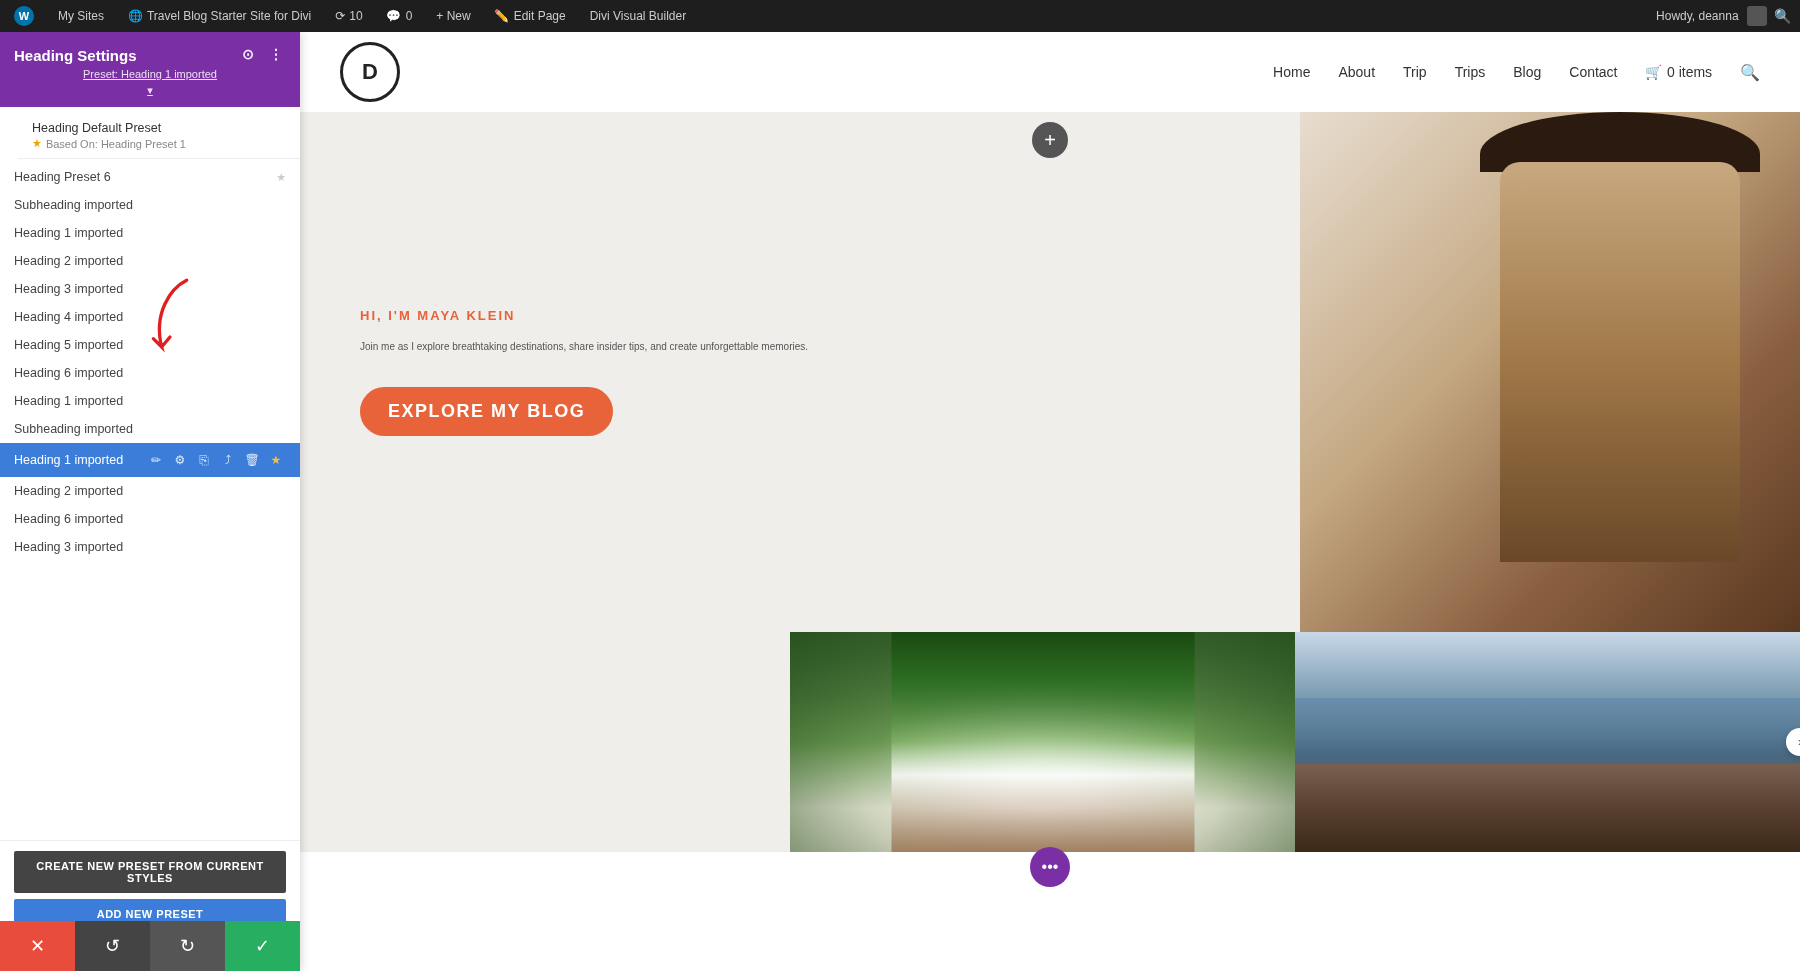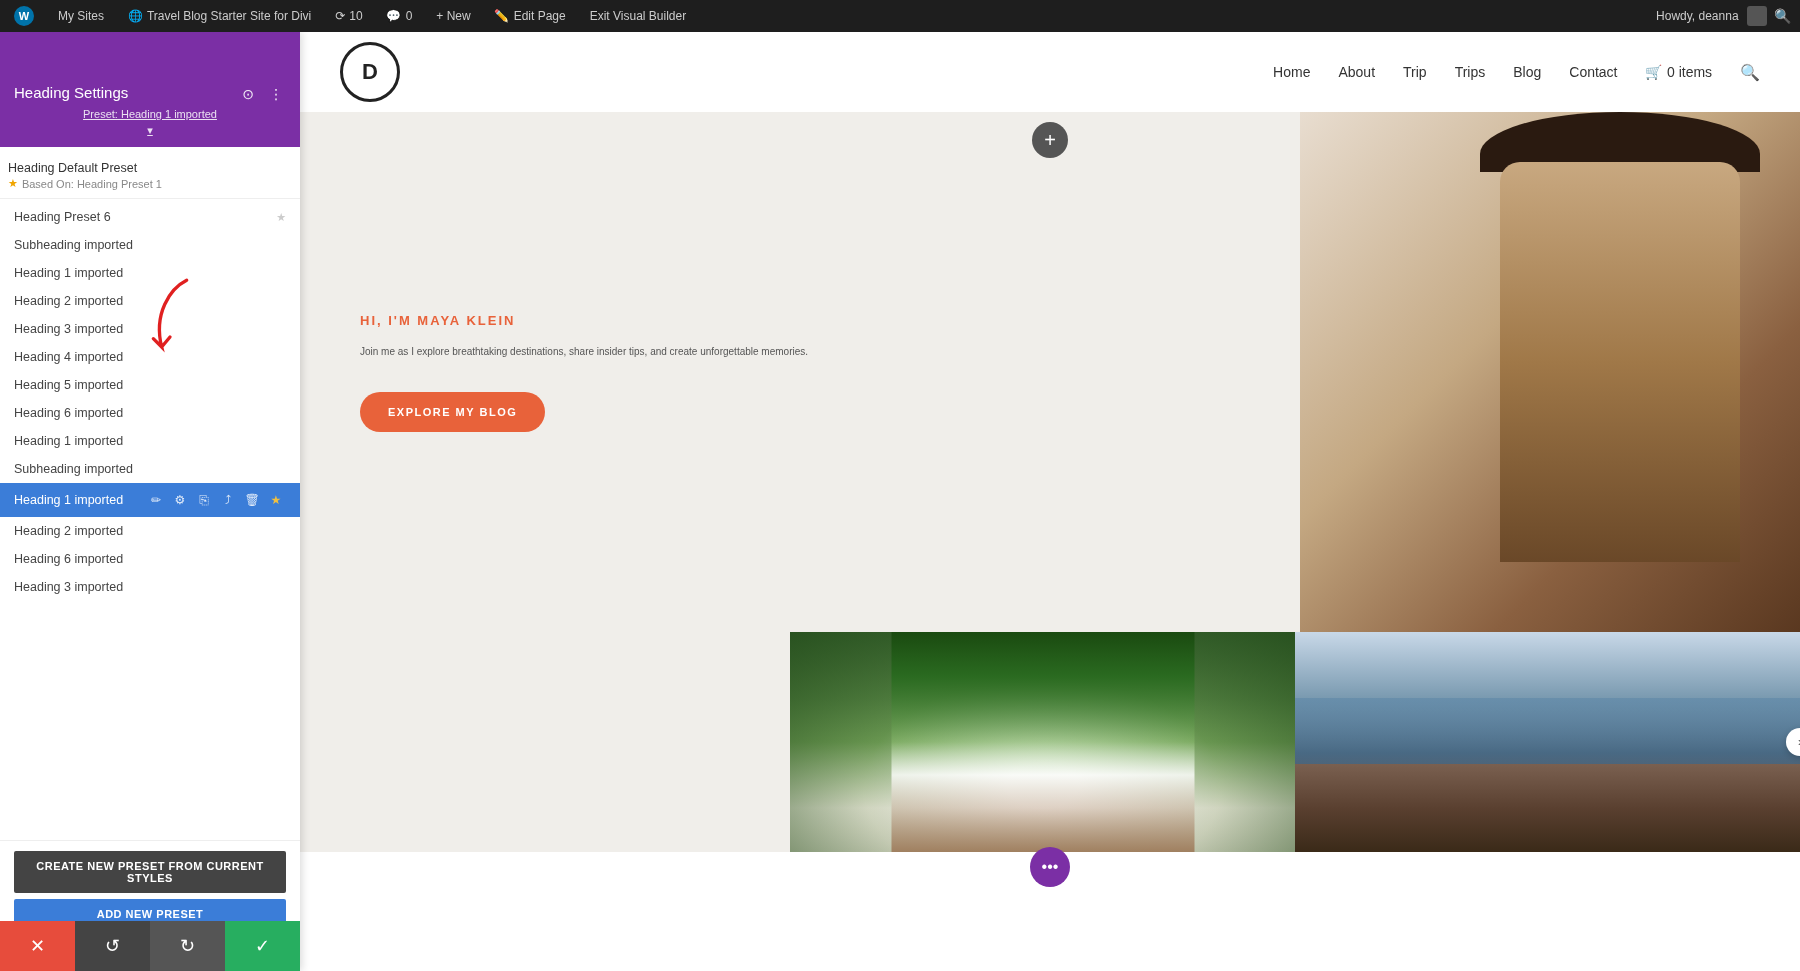--- a/index.html
+++ b/index.html
@@ -59,25 +59,24 @@
     }
 
     
     .sidebar-header {
       background: #7b2fa5;
       color: white;
       padding: 12px 14px 10px;
     }
     .sidebar-header-title {
       font-size: 15px;
-      font-weight: 400;
-      display: flex;
-      align-items: flex-start;
+      font-weight: 700;
+      display: flex;
+      align-items: flex-end;
       justify-content: space-between;
-      margin-top: 40px;
     }
     .sidebar-header-icons {
       display: flex; gap: 8px;
     }
     .sidebar-header-icon {
       width: 20px; height: 20px;
       cursor: pointer;
       opacity: 0.9;
       color: white;
       font-size: 14px;
@@ -94,23 +93,24 @@
     .sidebar-preset-label span { text-decoration: underline; }
 
     
     .preset-list {
       flex: 1;
       overflow-y: auto;
       padding: 6px 0;
     }
 
     .default-preset-group {
-      padding: 8px 8px;
+      padding: 8px 14px;
       border-bottom: 1px solid #eee;
       margin-bottom: 4px;
+      margin-left: 18px;
     }
     .default-preset-title {
       font-size: 12.5px;
       font-weight: 500;
       color: #333;
     }
     .default-preset-based {
       font-size: 11px;
       color: #888;
       display: flex; align-items: center; gap: 4px;
@@ -306,21 +306,21 @@
       line-height: 1.6;
       max-width: 480px;
       margin-bottom: 32px;
     }
     .hero-btn {
       display: inline-block;
       background: #e8623a;
       color: white;
       padding: 14px 28px;
       border-radius: 30px;
-      font-size: 11px;
+      font-size: 18px;
       font-weight: 700;
       letter-spacing: 1.5px;
       text-transform: uppercase;
       cursor: pointer;
       border: none;
       width: fit-content;
     }
     .hero-image {
       width: 500px;
       background: linear-gradient(135deg, #d4c9b8 0%, #a89880 50%, #7a6a58 100%);
@@ -446,21 +446,21 @@
     <span>0</span>
   </div>
   <div class="bar-item">
     <span>+ New</span>
   </div>
   <div class="bar-item">
     <span>✏️</span>
     <span>Edit Page</span>
   </div>
   <div class="bar-item">
-    <span>Exit Visual Builder</span>
+    <span>Divi Visual Builder</span>
   </div>
   <div class="bar-right">
     <span>Howdy, deanna</span>
     <span style="width:20px;height:20px;background:#555;border-radius:3px;display:inline-block;"></span>
     <span style="font-size:14px;cursor:pointer;">🔍</span>
   </div>
 </div>
 
 <div class="main-layout">
 

